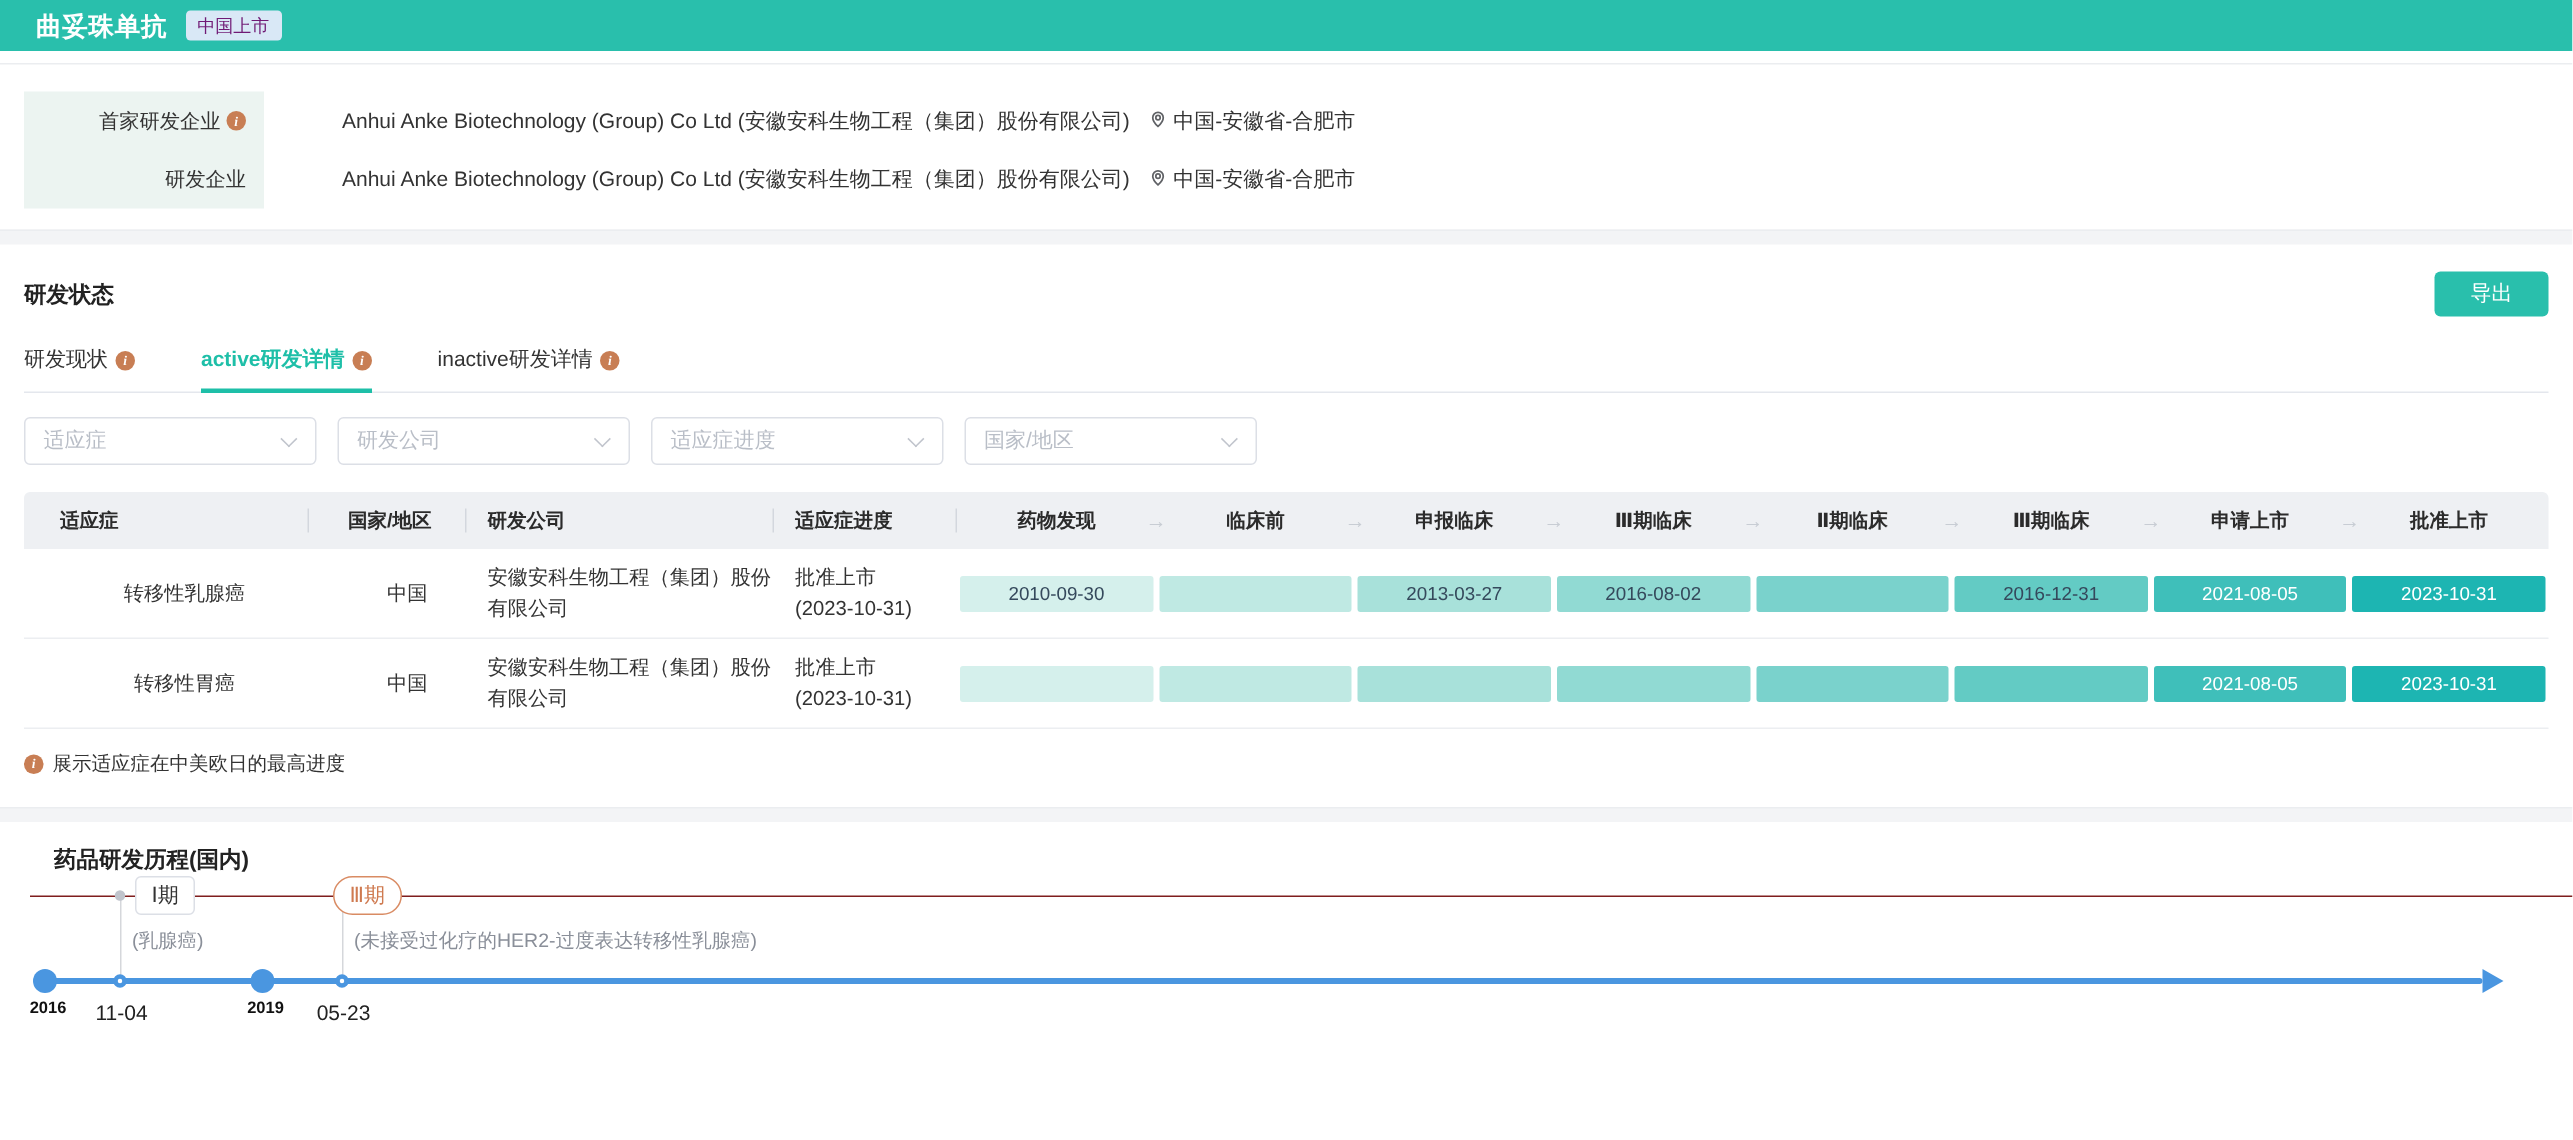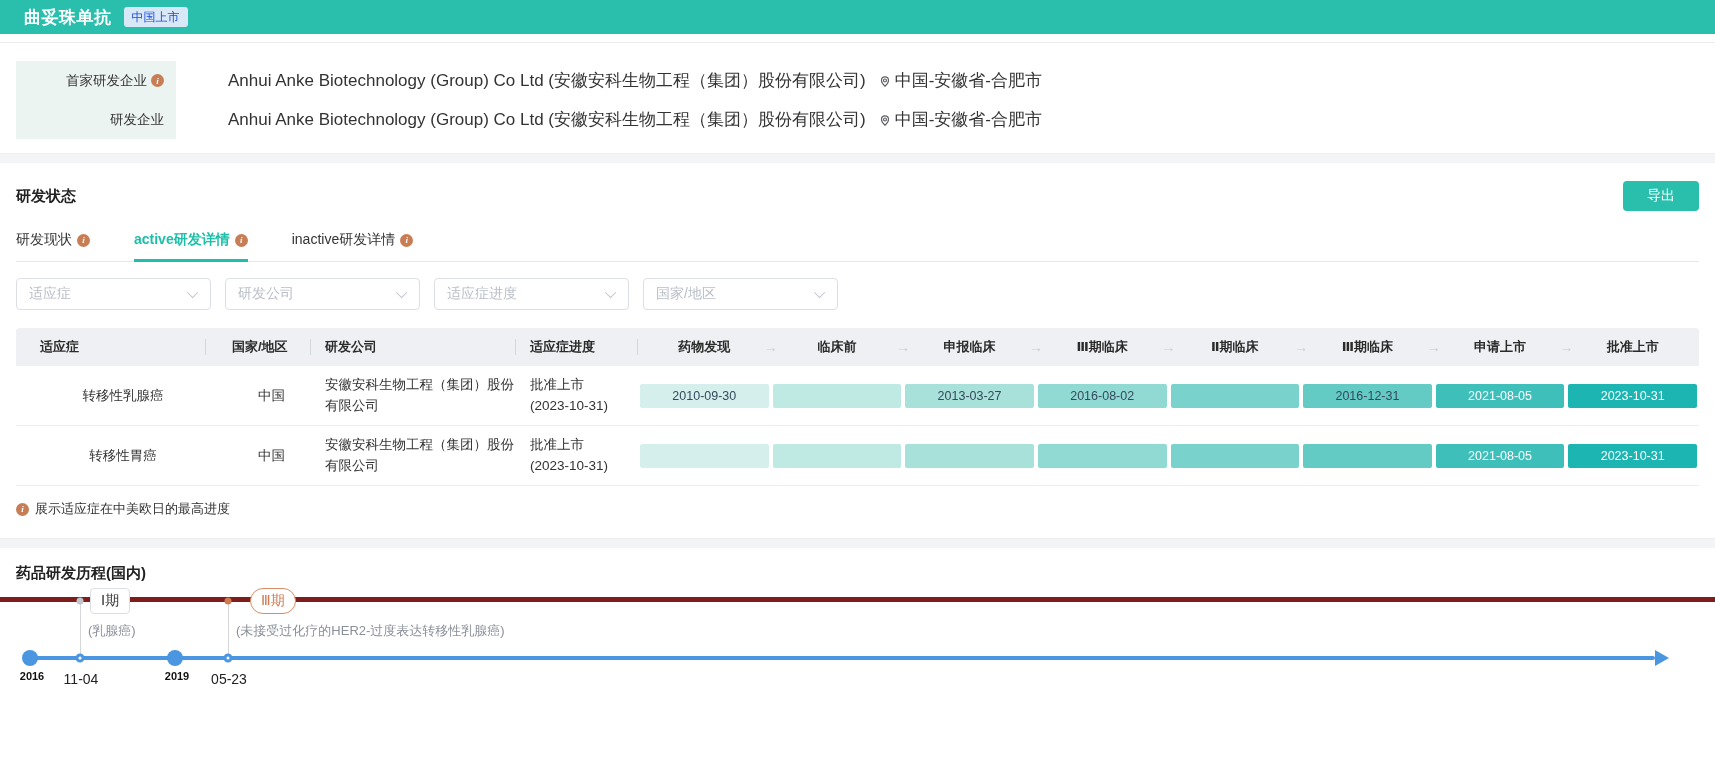--- a/index.html
+++ b/index.html
@@ -9,36 +9,36 @@
     font-family:"Liberation Sans","DejaVu Sans",sans-serif;
     background:#ffffff; color:#333;
   }
   
   .top-header {
     height:34px; background:#29bfac; display:flex; align-items:center;
     padding:0 24px;
   }
   .drug-title { color:#fff; font-size:17px; font-weight:bold; letter-spacing:.5px; }
   .listed-badge {
-    margin-left:12px; background:#d9e8f6; color:#1d4ed8; font-size:12px;
+    margin-left:12px; background:#d9e8f6; color:#701a75; font-size:12px;
     padding:2px 8px; border-radius:3px; line-height:16px;
   }
   .top-divider { height:9px; border-bottom:1px solid #ebedf0; }
 
   
   .info-block { margin:18px 16px 0 16px; }
   .info-row { display:flex; align-items:center; height:39px;gap:24px; }
   .info-label-cell {
     width:160px; background:#ecf4f1; height:100%; display:flex;
     align-items:center; justify-content:flex-end; padding-right:12px;
     font-size:13.5px; color:#333; gap:4px;
   }
   .info-label-underline { }
-  .info-value-cell { flex:1; display:flex; align-items:center; padding-left:28px; font-size:17px; color:#333; gap:6px; }
-  .loc { display:flex; align-items:center; gap:3px; margin-left:6px; }
+  .info-value-cell { flex:1; display:flex; align-items:center; padding-left:28px; font-size:14px; color:#333; gap:6px; }
+  .loc { display:flex; align-items:flex-start; gap:3px; margin-left:6px; }
 
   
   .info-icon {
     display:inline-flex; width:13px; height:13px; border-radius:50%;
     background:#c87e54; color:#fff; font-size:9px; font-weight:bold;
     align-items:center; justify-content:center; font-style:italic;
     font-family:"Liberation Serif","DejaVu Serif",serif; flex:0 0 13px;
   }
   .chevron-down {
     width:8px; height:8px; border-left:1.5px solid #c0c4cc; border-bottom:1.5px solid #c0c4cc;
@@ -93,21 +93,21 @@
   .phases { flex:1; display:flex; }
   .phase-slot { flex:1; padding:0 2px; }
   .phase-bar {
     height:24px; border-radius:2px; display:flex; align-items:center;
     justify-content:center; font-size:12.5px; color:#35495c; width:100%;
   }
 
   .footnote { display:flex; align-items:center; gap:6px; margin:14px 0 20px 0; font-size:13px; color:#333; }
 
   
-  .timeline-section-title-row { padding:16px 16px 14px 16px; border-bottom:5px solid #7f1d1d; }
+  .timeline-section-title-row { padding:16px 16px 14px 16px; border-bottom:1px solid #7f1d1d;margin-left:20px; }
   .timeline { position:relative; height:175px; width:100%; }
   .tl-line { position:absolute; left:30px; right:60px; top:54px; height:4px; background:#4a96e0; border-radius:2px; }
   .tl-arrowhead {
     position:absolute; right:46px; top:48px; width:0; height:0;
     border-left:14px solid #4a96e0; border-top:8px solid transparent; border-bottom:8px solid transparent;
   }
   .tl-dot-solid { position:absolute; top:56px; width:16px; height:16px; border-radius:50%; background:#4a96e0; transform:translate(-50%,-50%); }
   .tl-dot-hollow { position:absolute; top:56px; width:9px; height:9px; border-radius:50%; background:#fff; border:3.5px solid #4a96e0; transform:translate(-50%,-50%); }
   .tl-riser { position:absolute; width:1px; background:#d5d7db; top:-3px; }
   .tl-mini-dot { position:absolute; width:7px; height:7px; border-radius:50%; transform:translate(-50%,-50%); }
@@ -341,21 +341,21 @@
   <div class="tl-line"></div>
   <div class="tl-arrowhead"></div>
 
   <div class="tl-riser" style="left:80px; top:0; height:56px;"></div>
   <div class="tl-mini-dot gray" style="left:80px; top:-1px;"></div>
   <div class="tl-phase-box" style="left:90px; top:-1px;">Ⅰ期</div>
   <div class="tl-detail" style="left:88px; top:20px;">(乳腺癌)</div>
 
   <div class="tl-riser" style="left:228px; top:0; height:56px;"></div>
   <div class="tl-mini-dot orange" style="left:228px; top:-1px;"></div>
-  <div class="tl-phase-box orange" style="left:250px; top:-1px;border-radius:13px;">Ⅲ期</div>
+  <div class="tl-phase-box orange" style="left:222px; top:-1px;border-radius:13px;">Ⅲ期</div>
   <div class="tl-detail" style="left:236px; top:20px;">(未接受过化疗的HER2-过度表达转移性乳腺癌)</div>
 
   <div class="tl-dot-solid" style="left:30px;"></div>
   <div class="tl-dot-hollow" style="left:80px;"></div>
   <div class="tl-dot-solid" style="left:175px;"></div>
   <div class="tl-dot-hollow" style="left:228px;"></div>
 
   <div class="tl-year" style="left:32px;">2016</div>
   <div class="tl-date" style="left:81px;">11-04</div>
   <div class="tl-year" style="left:177px;">2019</div>

